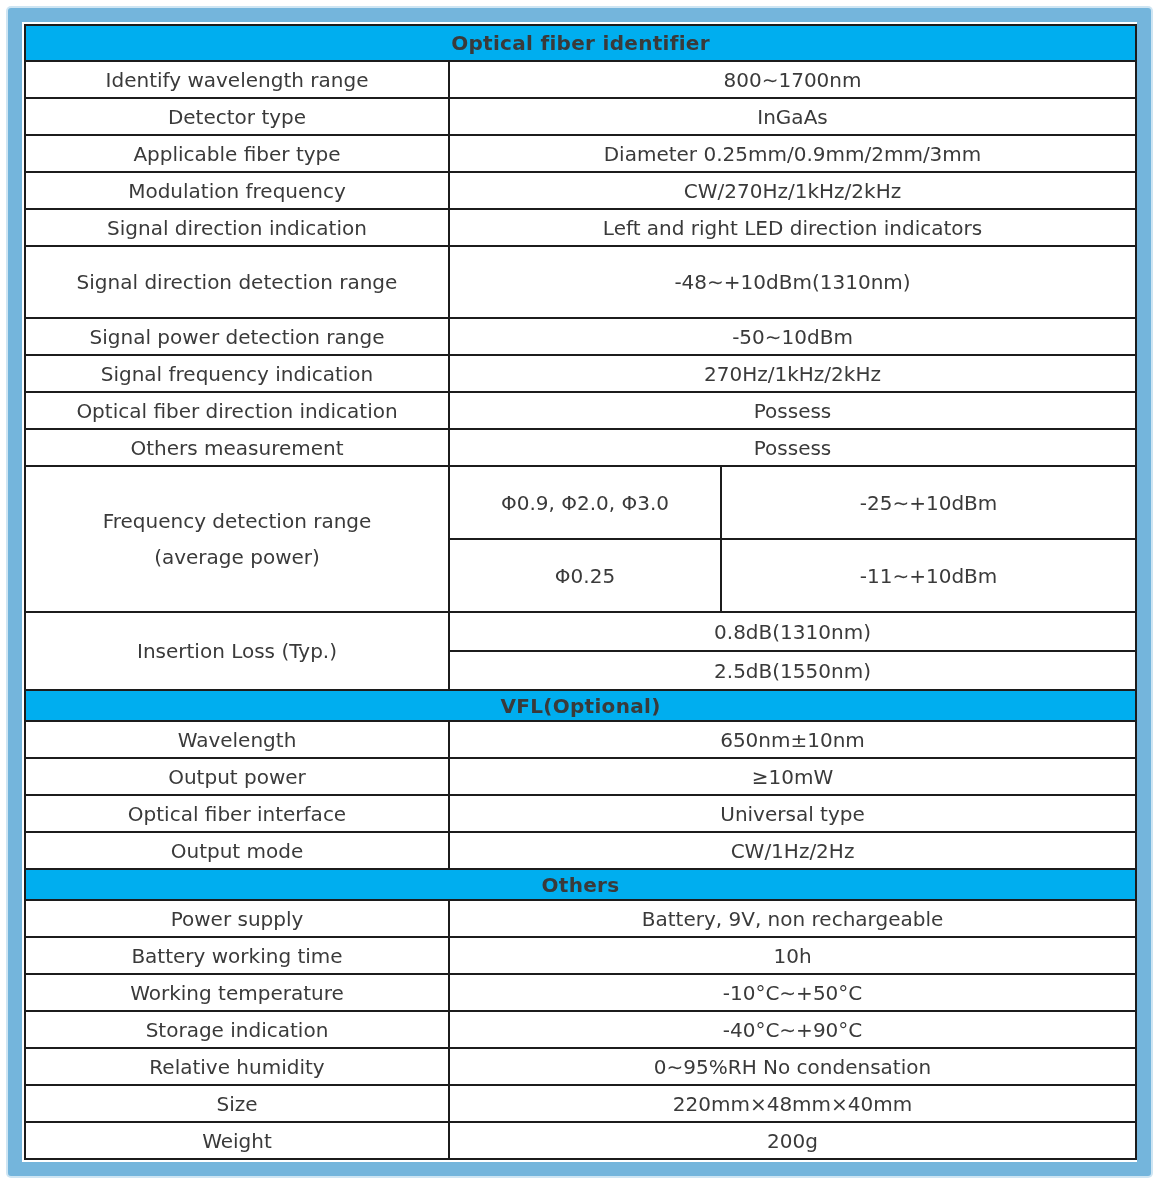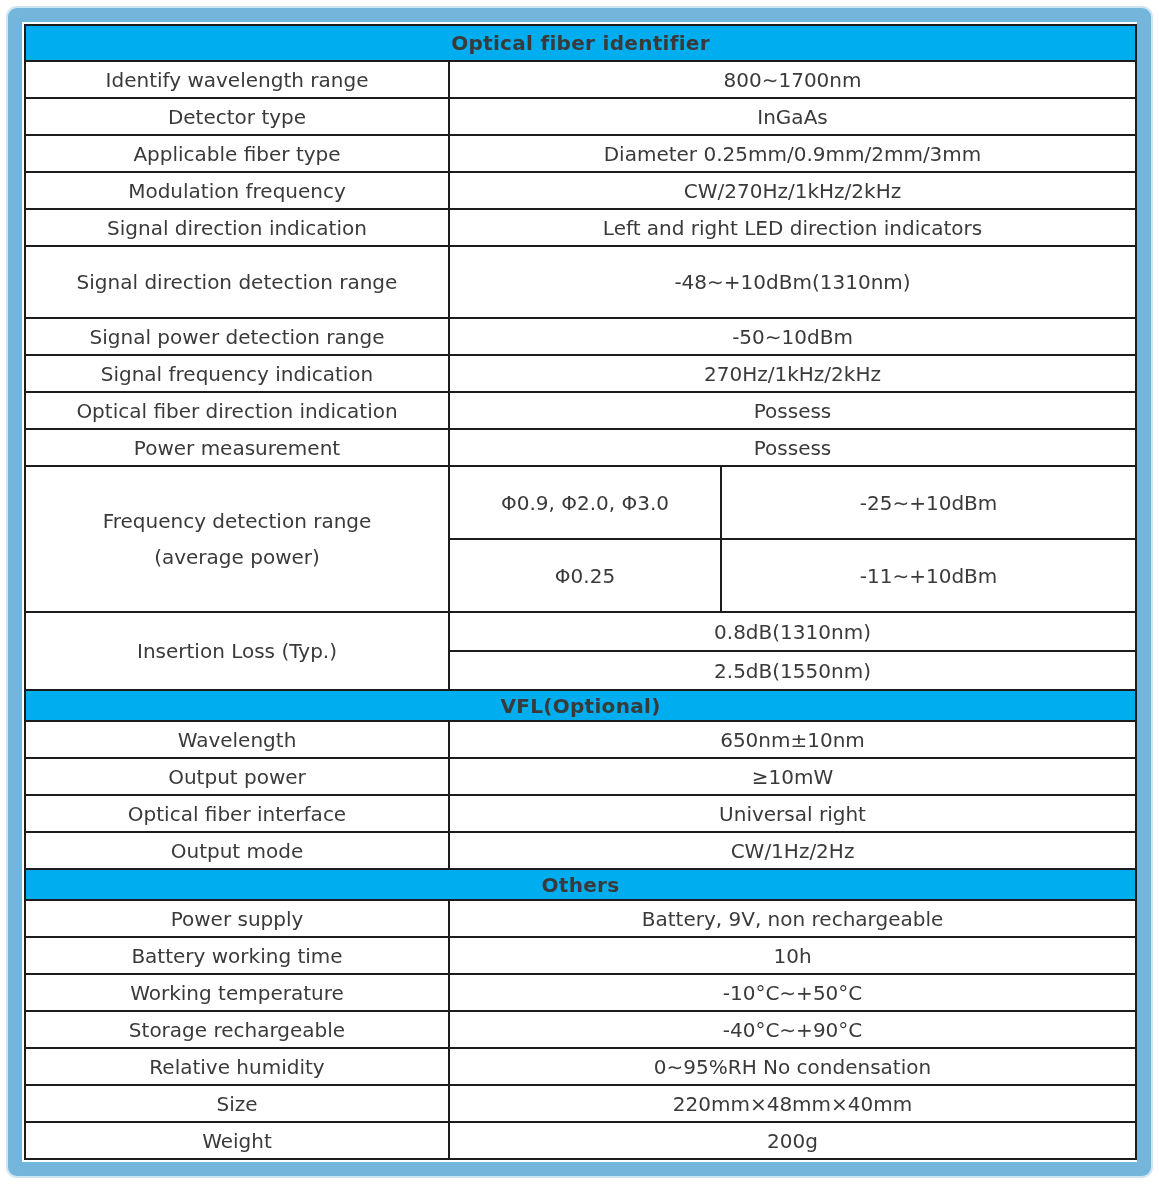--- a/index.html
+++ b/index.html
@@ -14,21 +14,21 @@
     font-family:"DejaVu Sans","Liberation Sans",sans-serif;
     color:var(--text);
   }
   .page{
     width:1159px;
     padding:8px;
     background:#ffffff;
   }
   .frame{
     border:14px solid var(--border-blue);
-    border-radius:9px;
+    border-radius:3px;
     box-shadow:0 0 0 2px rgba(116,181,220,0.35), inset 0 0 0 1px rgba(255,255,255,0.35);
     padding:2px;
     background:#ffffff;
   }
   table.spec{
     width:100%;
     table-layout:fixed;
     border-collapse:collapse;
   }
   table.spec col.c1{width:424px;}
@@ -104,21 +104,21 @@
         </tr>
         <tr class="r-std">
           <td class="lbl">Signal frequency indication</td>
           <td colspan="2" class="val">270Hz/1kHz/2kHz</td>
         </tr>
         <tr class="r-std">
           <td class="lbl">Optical fiber direction indication</td>
           <td colspan="2" class="val">Possess</td>
         </tr>
         <tr class="r-std">
-          <td class="lbl">Power measurement</td>
+          <td class="lbl">Others measurement</td>
           <td colspan="2" class="val">Possess</td>
         </tr>
 
         <tr class="r-freq">
           <td class="lbl" rowspan="2">
             <div class="lbl-line">Frequency detection range</div>
             <div class="lbl-line">(average power)</div>
           </td>
           <td class="val">Φ0.9, Φ2.0, Φ3.0</td>
           <td class="val">-25∼+10dBm</td>
@@ -142,21 +142,21 @@
         <tr class="r-std">
           <td class="lbl">Wavelength</td>
           <td colspan="2" class="val">650nm±10nm</td>
         </tr>
         <tr class="r-std">
           <td class="lbl">Output power</td>
           <td colspan="2" class="val">≥10mW</td>
         </tr>
         <tr class="r-std">
           <td class="lbl">Optical fiber interface</td>
-          <td colspan="2" class="val">Universal right</td>
+          <td colspan="2" class="val">Universal type</td>
         </tr>
         <tr class="r-std">
           <td class="lbl">Output mode</td>
           <td colspan="2" class="val">CW/1Hz/2Hz</td>
         </tr>
 
         <tr class="h-sec">
           <td colspan="3" class="hdr">Others</td>
         </tr>
         <tr class="r-std">
@@ -165,21 +165,21 @@
         </tr>
         <tr class="r-std">
           <td class="lbl">Battery working time</td>
           <td colspan="2" class="val">10h</td>
         </tr>
         <tr class="r-std">
           <td class="lbl">Working temperature</td>
           <td colspan="2" class="val">-10°C∼+50°C</td>
         </tr>
         <tr class="r-std">
-          <td class="lbl">Storage rechargeable</td>
+          <td class="lbl">Storage indication</td>
           <td colspan="2" class="val">-40°C∼+90°C</td>
         </tr>
         <tr class="r-std">
           <td class="lbl">Relative humidity</td>
           <td colspan="2" class="val">0∼95%RH No condensation</td>
         </tr>
         <tr class="r-std">
           <td class="lbl">Size</td>
           <td colspan="2" class="val">220mm×48mm×40mm</td>
         </tr>

